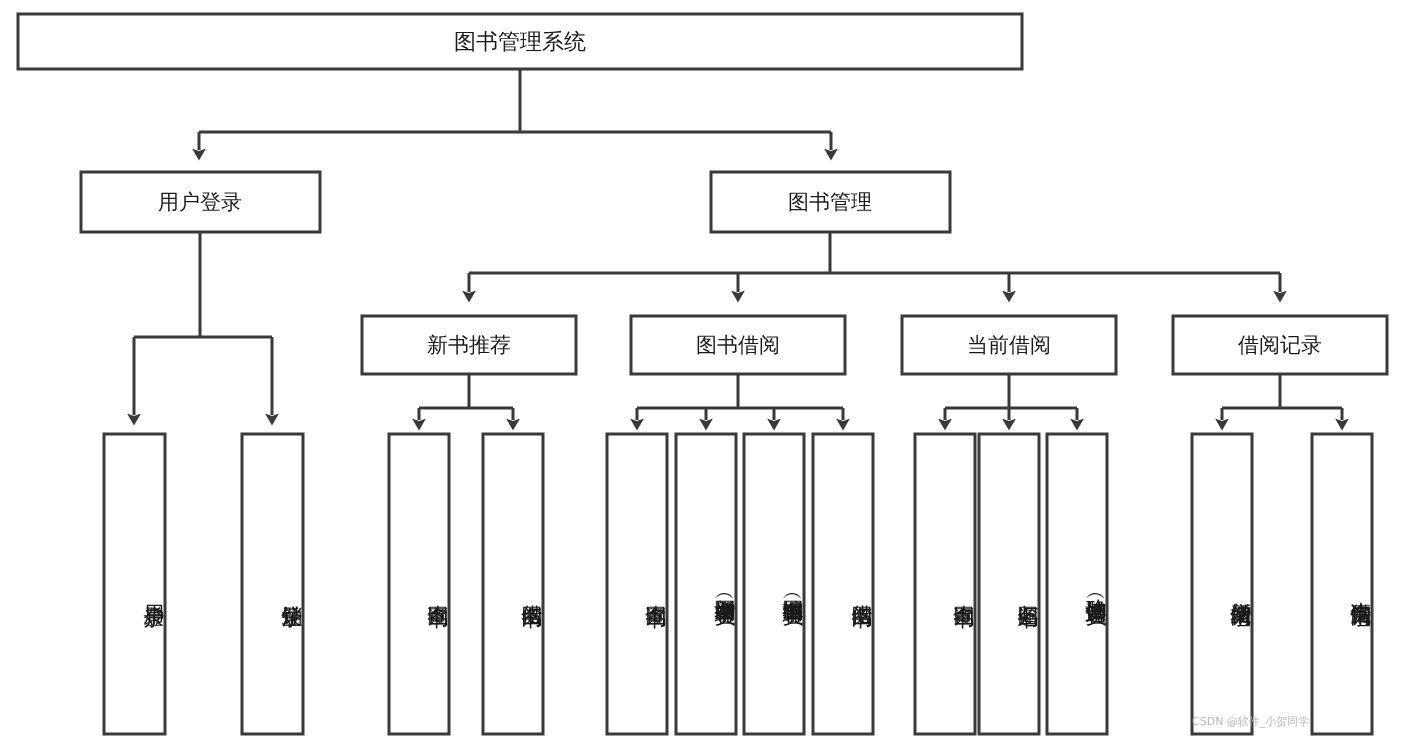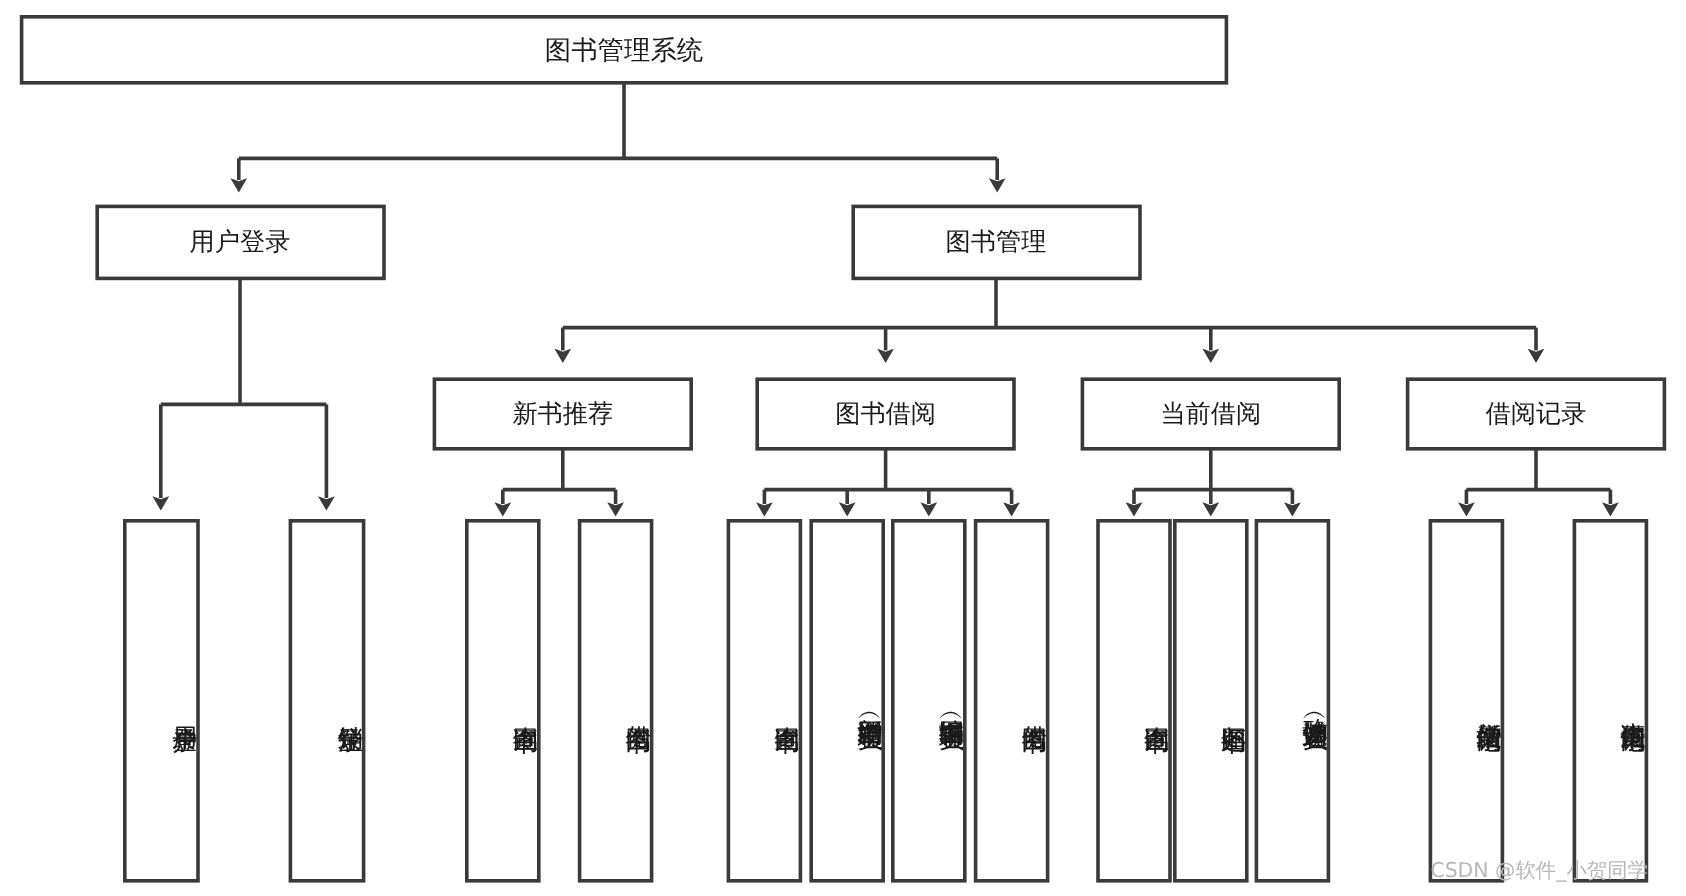--- a/index.html
+++ b/index.html
@@ -27,21 +27,21 @@
     color:#1a1a1a;
     letter-spacing:1px;
     white-space:nowrap;
     text-align:center;
     pointer-events:none;
   }
   .watermark{
     position:absolute;
     left:1192px;top:714px;
     font-family:"DejaVu Sans","Liberation Sans",sans-serif;
-    font-size:17px;
+    font-size:11px;
     color:#b8b8b8;
     white-space:nowrap;
   }
 </style>
 </head>
 <body>
 
 <div id="stage">
 
   <svg id="diagram" viewBox="0 0 1405 747">

